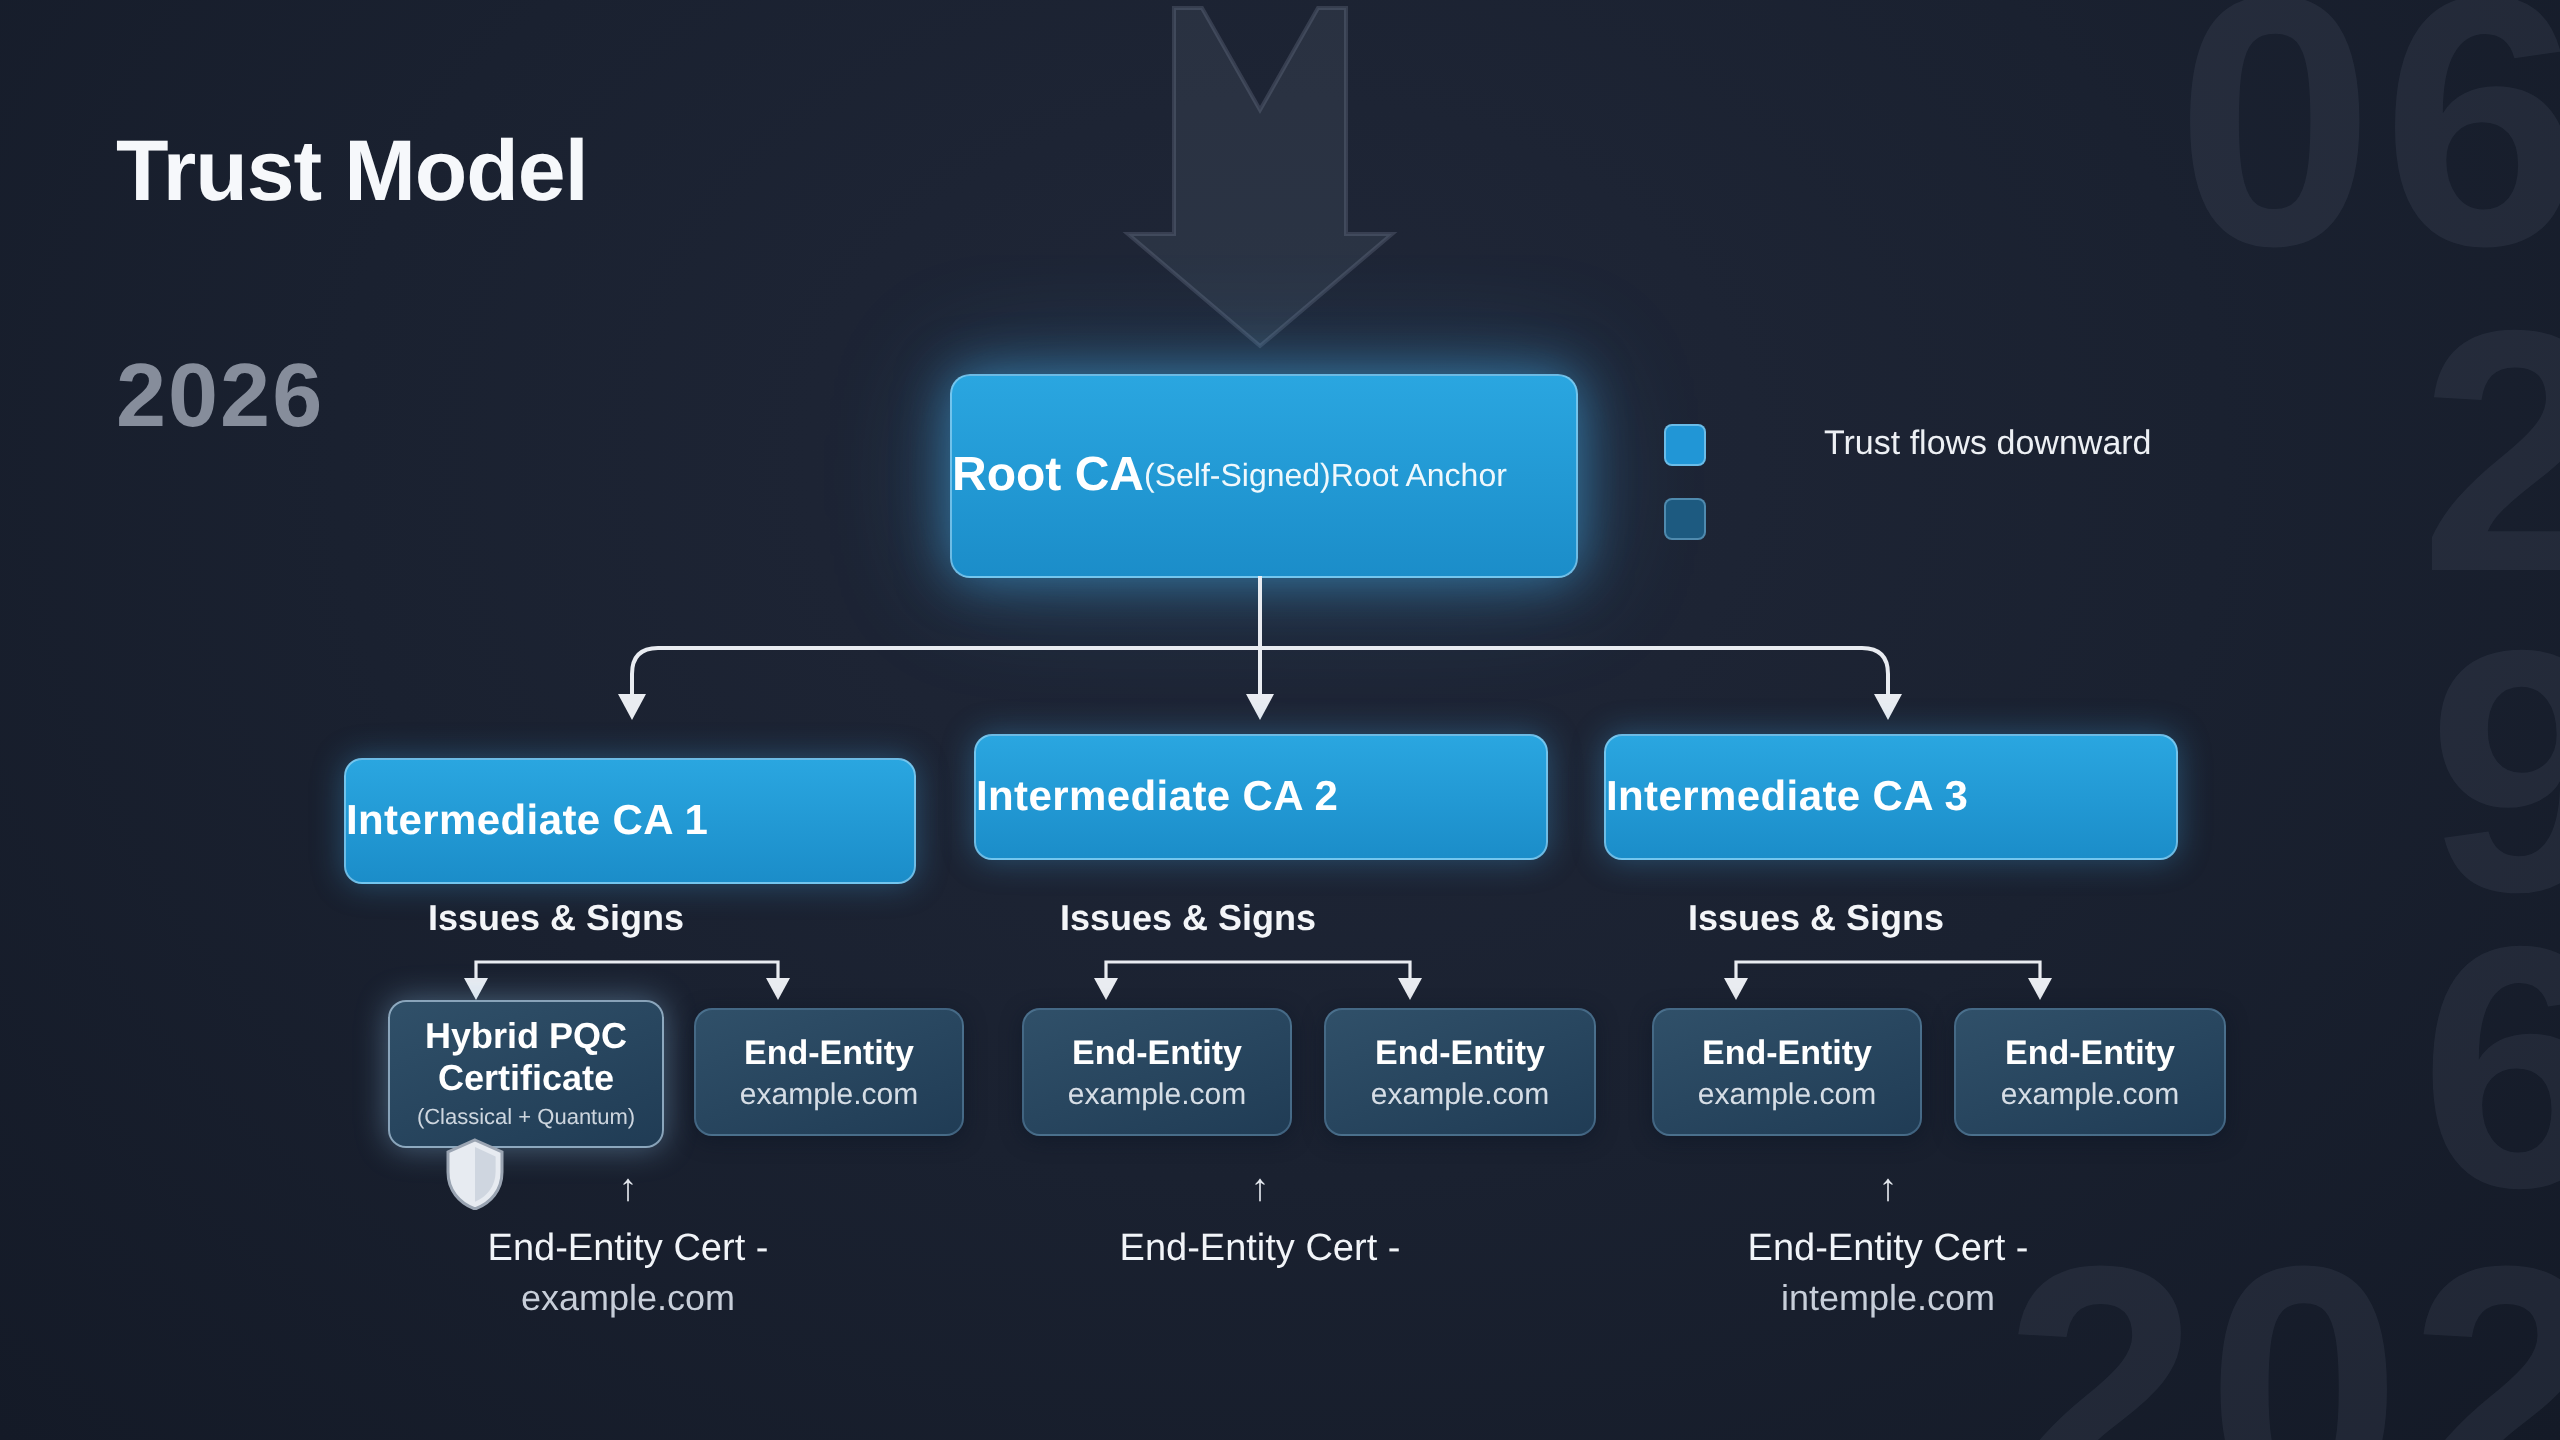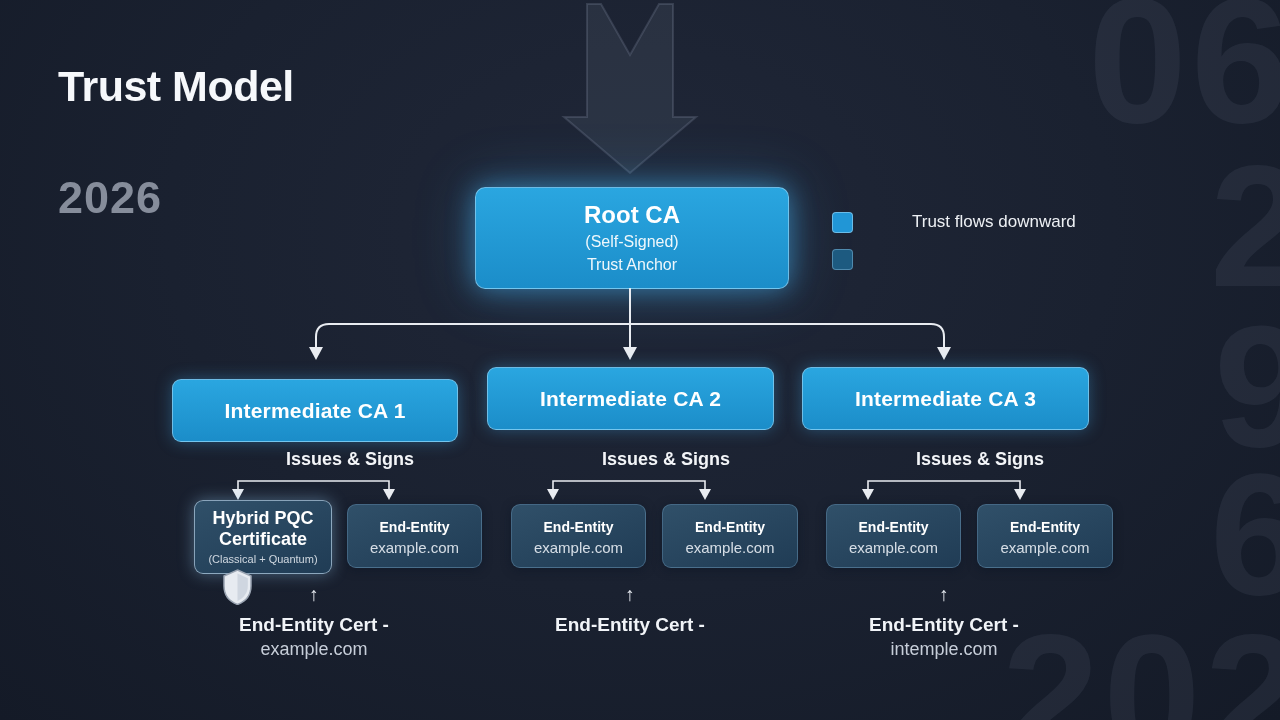--- a/index.html
+++ b/index.html
@@ -16,59 +16,59 @@
   
   .title{position:absolute;left:58px;top:60px;color:#f6f8fb;font-weight:700;
          font-size:43px;line-height:53px;letter-spacing:-0.5px;}
   .year{position:absolute;left:58px;top:172px;color:#868d9b;font-weight:700;
         font-size:45px;letter-spacing:1px;}
   
   .blue-box{
     position:absolute;border-radius:10px;color:#fff;text-align:center;
     background:linear-gradient(180deg,#2aa6e0 0%,#1b8dc9 100%);
     border:1px solid rgba(176,224,250,0.55);
-    display:flex;flex-direction:column;justify-content:center;align-items:center;
+    display:flex;justify-content:flex-start;align-items:center;
   }
   .root-box{left:475px;top:187px;width:312px;height:100px;
     box-shadow:0 0 26px rgba(70,175,238,0.55),0 0 60px rgba(70,175,238,0.28);}
   .root-title{font-size:24px;font-weight:700;line-height:30px;}
   .root-sub{font-size:16px;line-height:23px;color:rgba(255,255,255,0.93);}
   .mid-box{top:367px;height:61px;border-radius:9px;
     box-shadow:0 0 16px rgba(70,175,238,0.35);}
   .mid-label{font-size:21px;font-weight:700;letter-spacing:0.2px;}
   
   .legend{position:absolute;left:832px;top:212px;}
   .legend-row{display:flex;align-items:center;height:20px;margin-bottom:17px;gap:47px;}
   .swatch{width:19px;height:19px;border-radius:4px;margin-right:12px;flex:0 0 auto;}
   .swatch-a{background:#2196d6;border:1px solid rgba(180,225,250,0.5);}
   .swatch-b{background:#1d5a80;border:1px solid rgba(130,185,220,0.5);}
   .legend-label{color:#edf0f4;font-size:17px;}
   
-  .issues{position:absolute;top:449px;width:200px;text-align:right;
+  .issues{position:absolute;top:449px;width:200px;text-align:left;
           color:#f3f5f8;font-size:18px;font-weight:700;}
   
   .leaf{
     position:absolute;top:504px;height:62px;border-radius:9px;color:#fff;text-align:center;
     background:linear-gradient(160deg,#305069 0%,#203c55 100%);
     border:1px solid rgba(140,190,225,0.3);
     display:flex;flex-direction:column;justify-content:center;align-items:center;
     box-shadow:0 2px 10px rgba(10,20,35,0.5);
     margin-left:24px;
   }
-  .leaf-title{font-size:14px;font-weight:700;line-height:22px;text-align:center;}
+  .leaf-title{font-size:17px;font-weight:700;line-height:22px;text-align:center;}
   .leaf-sub{font-size:15px;line-height:19px;color:rgba(238,243,248,0.88);}
   .leaf.pqc{top:500px;height:72px;border-color:rgba(205,230,250,0.6);
     box-shadow:0 0 16px rgba(150,205,245,0.4);}
   .pqc-title{font-size:18px;font-weight:700;line-height:21px;}
   .pqc-sub{font-size:11px;line-height:14px;color:rgba(235,240,246,0.85);margin-top:2px;text-align:center;}
   
   .up-arrow{position:absolute;top:584px;width:40px;text-align:center;
             color:#e2e6ec;font-size:19px;font-weight:700;}
   .caption{position:absolute;top:612px;width:280px;text-align:center;}
-  .caption-l1{color:#f1f4f8;font-size:19px;font-weight:700;line-height:25px;}
+  .caption-l1{color:#f1f4f8;font-size:19px;font-weight:400;line-height:25px;}
   .caption-l2{color:#c7ced9;font-size:18px;line-height:24px;}
   svg.overlay{position:absolute;left:0;top:0;pointer-events:none;}
 </style>
 </head>
 <body>
 
 <div class="stage">
 
   <div class="bg-num" style="left:1088px;top:-28px;font-size:178px;">06</div>
   <div class="bg-num" style="left:1210px;top:140px;font-size:172px;">2</div>
@@ -81,21 +81,21 @@
   </svg>
 
   <div class="title">
     <div>Trust Model</div>
   </div>
   <div class="year">2026</div>
 
   <div class="blue-box root-box">
     <div class="root-title">Root CA</div>
     <div class="root-sub">(Self-Signed)</div>
-    <div class="root-sub">Trust Anchor</div>
+    <div class="root-sub">Root Anchor</div>
   </div>
 
   <div class="legend">
     <div class="legend-row">
       <span class="swatch swatch-a"></span>
       <span class="legend-label">Trust flows downward</span>
     </div>
     <div class="legend-row">
       <span class="swatch swatch-b"></span>
     </div>

